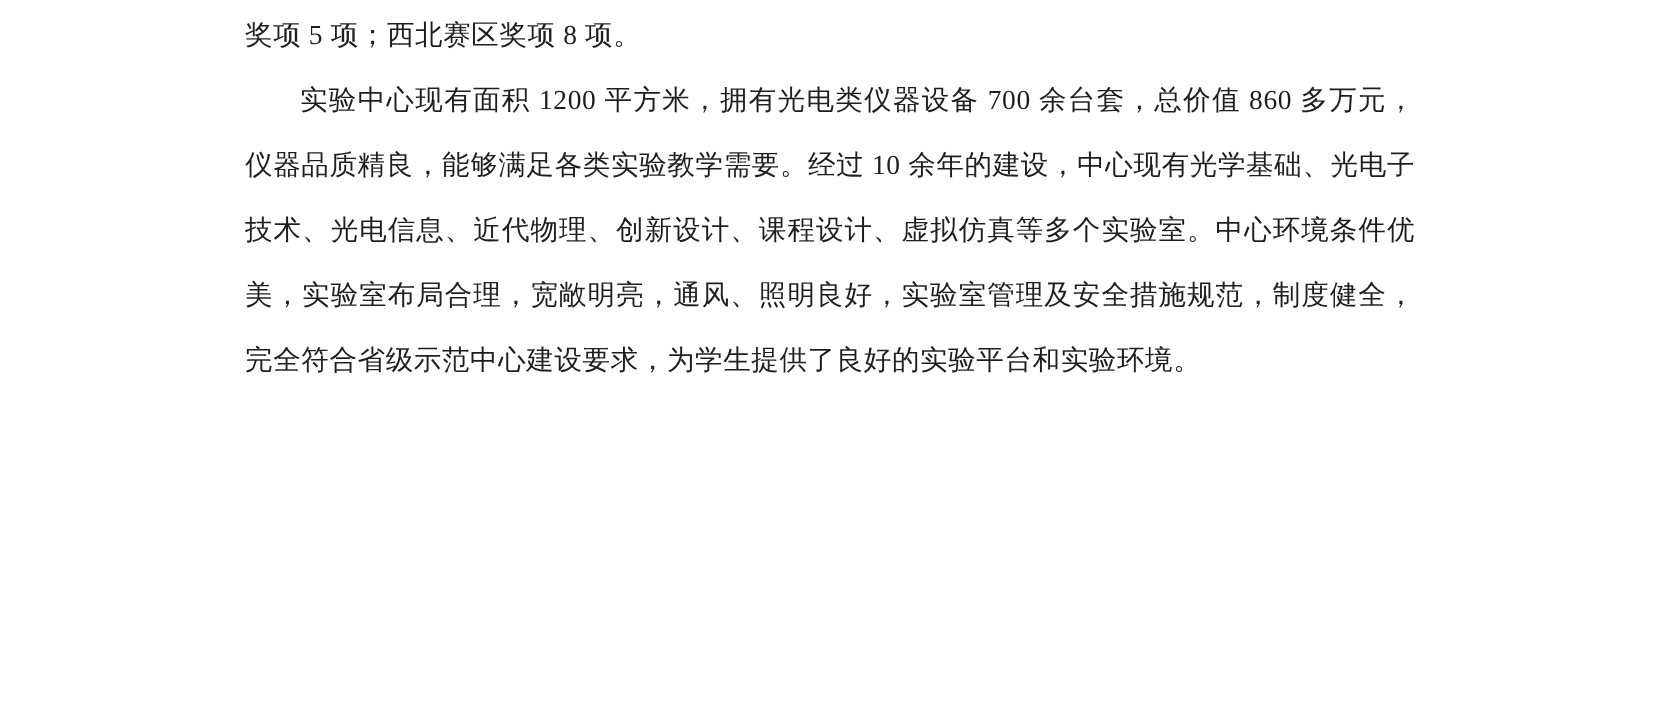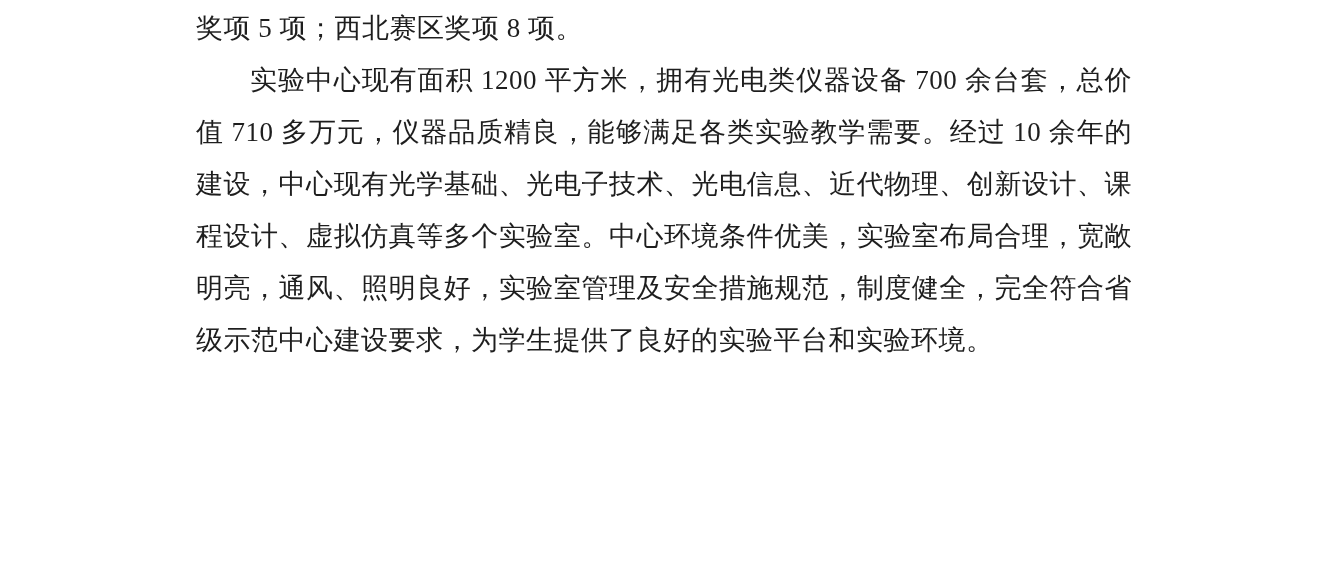--- a/index.html
+++ b/index.html
@@ -14,34 +14,34 @@
     background: #ffffff;
     overflow: hidden;
     font-family: "Liberation Serif", "DejaVu Serif", serif;
   }
   .text-block {
     position: absolute;
     left: 196px;
     top: 2px;
     width: 936px;
     color: #1e1e1e;
-    font-size: 27px;
+    font-size: 22px;
     line-height: 52px;
     letter-spacing: 0.5px;
   }
   .paragraph {
     margin: 0;
     text-align: justify;
     text-justify: inter-ideograph;
   }
   .paragraph.indented {
     text-indent: 2em;
   }
 </style>
 </head>
 <body>
 
 <div class="page">
   <div class="text-block">
     <p class="paragraph">奖项 5 项；西北赛区奖项 8 项。</p>
-    <p class="paragraph indented">实验中心现有面积 1200 平方米，拥有光电类仪器设备 700 余台套，总价值 710 多万元，仪器品质精良，能够满足各类实验教学需要。经过 10 余年的建设，中心现有光学基础、光电子技术、光电信息、近代物理、创新设计、课程设计、虚拟仿真等多个实验室。中心环境条件优美，实验室布局合理，宽敞明亮，通风、照明良好，实验室管理及安全措施规范，制度健全，完全符合省级示范中心建设要求，为学生提供了良好的实验平台和实验环境。</p>
+    <p class="paragraph indented">实验中心现有面积 1200 平方米，拥有光电类仪器设备 700 余台套，总价值 860 多万元，仪器品质精良，能够满足各类实验教学需要。经过 10 余年的建设，中心现有光学基础、光电子技术、光电信息、近代物理、创新设计、课程设计、虚拟仿真等多个实验室。中心环境条件优美，实验室布局合理，宽敞明亮，通风、照明良好，实验室管理及安全措施规范，制度健全，完全符合省级示范中心建设要求，为学生提供了良好的实验平台和实验环境。</p>
   </div>
 </div>
 
 </body></html>

